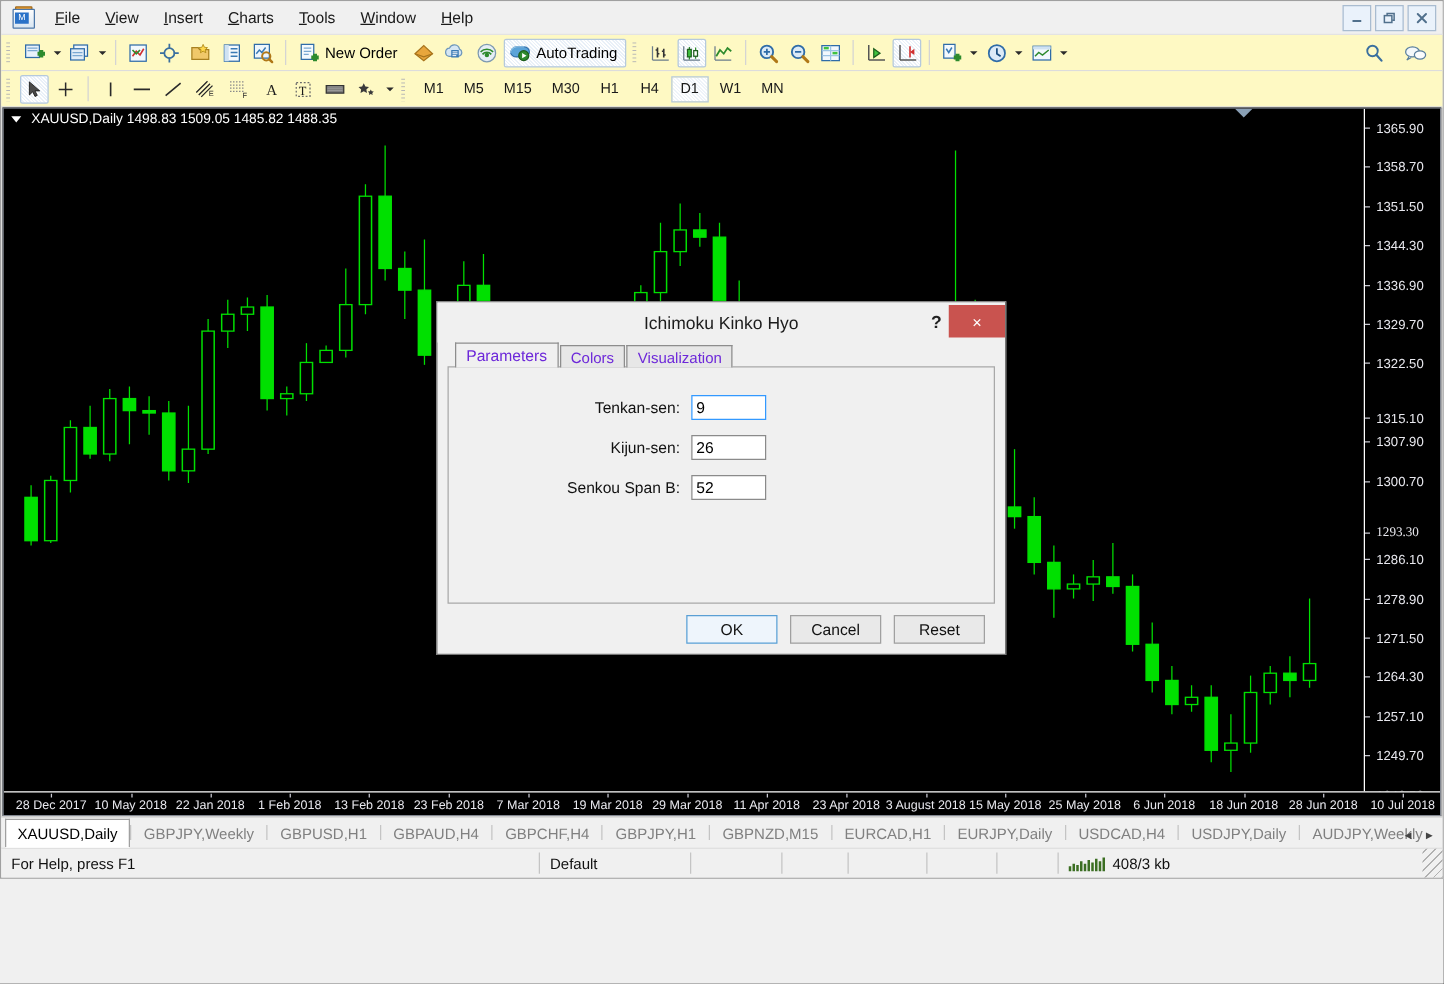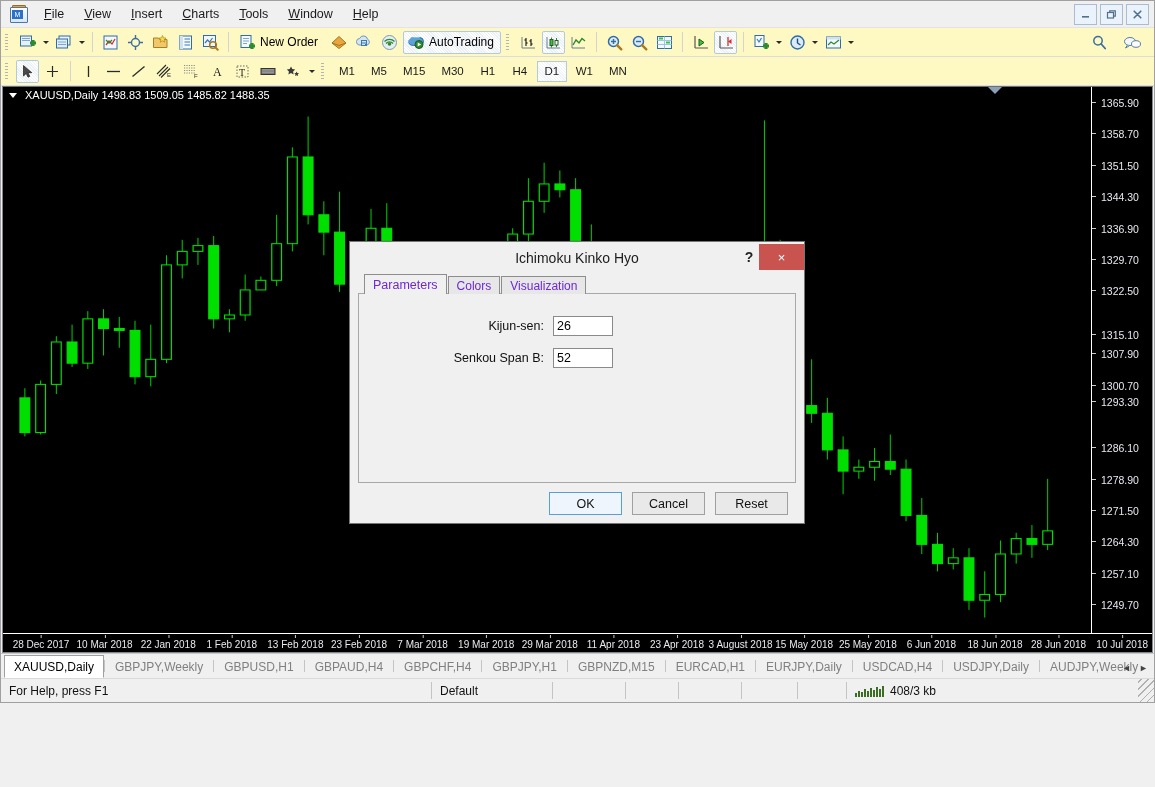--- a/index.html
+++ b/index.html
@@ -733,33 +733,33 @@
         <div class="price-tick" style="top: 10px;">1365.90</div>
         <div class="price-tick" style="top: 41.3889px;">1358.70</div>
         <div class="price-tick" style="top: 72.7778px;">1351.50</div>
         <div class="price-tick" style="top: 104.167px;">1344.30</div>
         <div class="price-tick" style="top: 135.556px;">1336.90</div>
         <div class="price-tick" style="top: 166.944px;">1329.70</div>
         <div class="price-tick" style="top: 198.333px;">1322.50</div>
         <div class="price-tick" style="top: 242px;">1315.10</div>
         <div class="price-tick" style="top: 261.111px;">1307.90</div>
         <div class="price-tick" style="top: 292.5px;">1300.70</div>
-        <div class="price-tick" style="top: 309px;">1293.30</div>
+        <div class="price-tick" style="top: 334px; font-family: Liberation Serif, serif;">1293.30</div>
         <div class="price-tick" style="top: 355.278px;">1286.10</div>
         <div class="price-tick" style="top: 386.667px;">1278.90</div>
         <div class="price-tick" style="top: 418.056px;">1271.50</div>
         <div class="price-tick" style="top: 449.444px;">1264.30</div>
         <div class="price-tick" style="top: 480.833px;">1257.10</div>
         <div class="price-tick" style="top: 512.222px;">1249.70</div>
         <div class="price-tick" style="top: 543.611px;">1242.50</div>
         <div class="price-tick" style="top: 575px;">1235.30</div>
       </div>
     <div class="time-axis" id="time-axis">
         <div class="time-tick" style="left: 38px;">28 Dec 2017</div>
-        <div class="time-tick" style="left: 101.6px;">10 Mar 2018</div>
+        <div class="time-tick" style="left: 101.6px;">10 May 2018</div>
         <div class="time-tick" style="left: 165.2px;">22 Jan 2018</div>
         <div class="time-tick" style="left: 228.8px;">1 Feb 2018</div>
         <div class="time-tick" style="left: 292.4px;">13 Feb 2018</div>
         <div class="time-tick" style="left: 356px;">23 Feb 2018</div>
         <div class="time-tick" style="left: 419.6px;">7 Mar 2018</div>
         <div class="time-tick" style="left: 483.2px;">19 Mar 2018</div>
         <div class="time-tick" style="left: 546.8px;">29 Mar 2018</div>
         <div class="time-tick" style="left: 610.4px;">11 Apr 2018</div>
         <div class="time-tick" style="left: 674px;">23 Apr 2018</div>
         <div class="time-tick" style="left: 737.6px;">3 August 2018</div>
@@ -780,20 +780,24 @@
     </div>
 
     <div class="dlg-body">
       <div class="tabstrip">
         <div class="tab active">Parameters</div>
         <div class="tab">Colors</div>
         <div class="tab">Visualization</div>
       </div>
 
       <div class="tabpanel">
+        <div class="field">
+          <div class="lbl">Tenkan-sen:</div>
+          <input class="focused" type="text" value="9" style="">
+        </div>
         <div class="field">
           <div class="lbl">Kijun-sen:</div>
           <input type="text" value="26" style="">
         </div>
         <div class="field">
           <div class="lbl">Senkou Span B:</div>
           <input type="text" value="52" style="">
         </div>
       </div>
 

